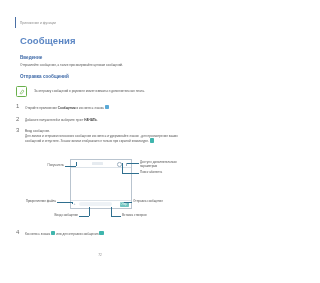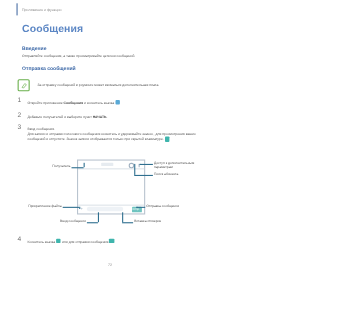--- a/index.html
+++ b/index.html
@@ -1,21 +1,21 @@
 <!DOCTYPE html>
 <html><head>
 <meta charset="utf-8">
 <style>
   html,body{margin:0;padding:0;}
   body{
     width:200px;height:283px;background:#ffffff;
     font-family:"Liberation Sans", sans-serif;
     color:#333;overflow:hidden;position:relative;
   }
-  .page{position:absolute;inset:0;}
+  .page{position:absolute;inset:0;margin-top:14px;}
 
   
   .rh{position:absolute;left:20px;top:7px;font-size:3.2px;color:#8a8a8a;letter-spacing:.05px;}
   .rh-bar{position:absolute;left:15px;top:3px;width:1.1px;height:11px;background:#4a6fa5;}
 
   
   .title{position:absolute;left:20px;top:21px;font-size:9.5px;color:#5b86c4;font-weight:bold;letter-spacing:.1px;}
 
   
   .h2{position:absolute;left:20px;font-size:4.6px;color:#3f6aa8;font-weight:bold;}

